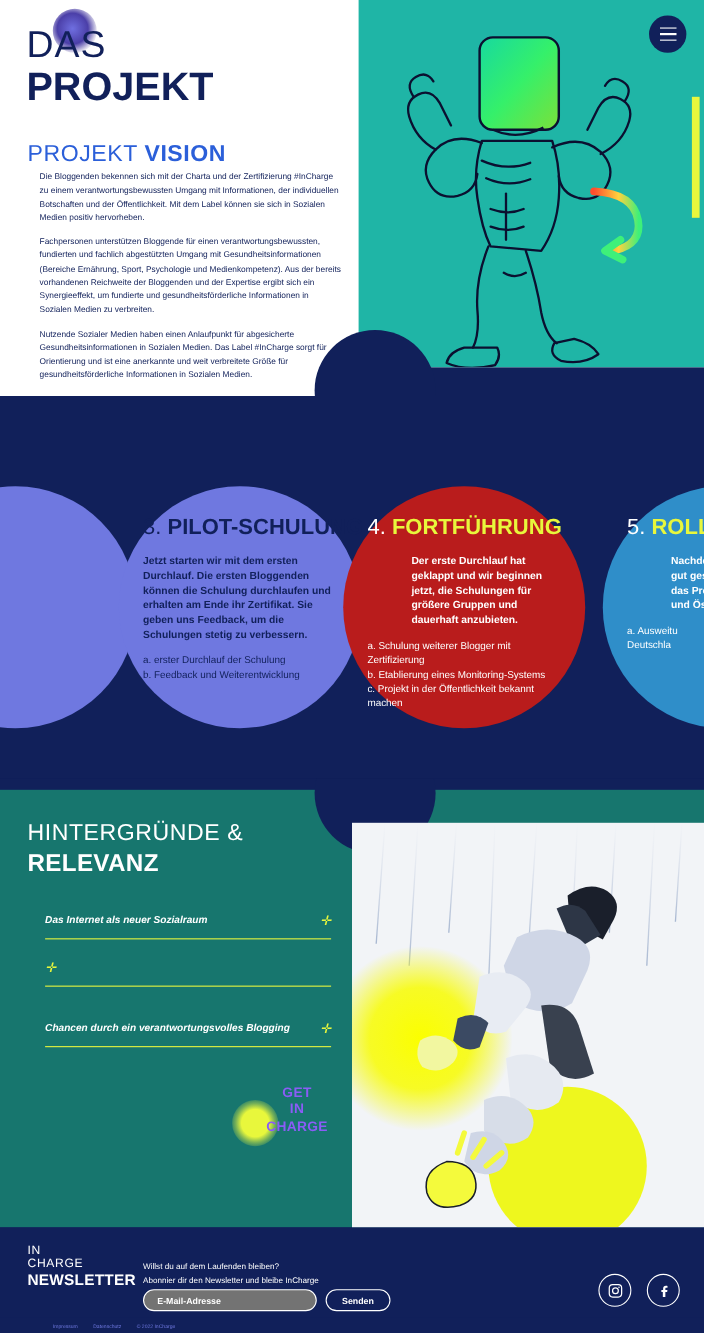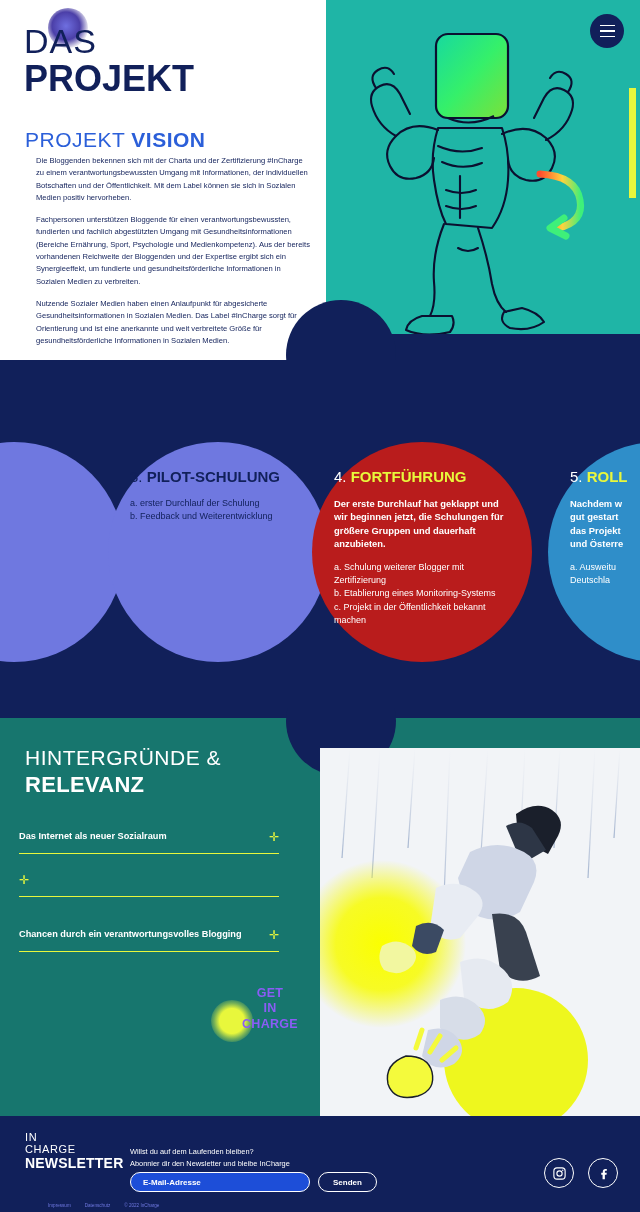--- a/index.html
+++ b/index.html
@@ -80,29 +80,29 @@
   }
   .circle {
     position: absolute; border-radius: 50%;
     padding: 26px 22px;
   }
   .c2 { left: -96px; top: 82px; width: 220px; height: 220px; background: #6f78e0; }
   .c3 { left: 108px; top: 82px; width: 220px; height: 220px; background: #6f78e0; }
   .c4 { left: 312px; top: 82px; width: 220px; height: 220px; background: #b91c1c; }
   .c5 { left: 548px; top: 82px; width: 220px; height: 220px; background: #2f8ec9; }
   .c-head {
-    font-size: 15px; font-weight: bold; color: #11205a; margin-bottom: 12px; white-space: nowrap;
+    font-size: 20px; font-weight: bold; color: #11205a; margin-bottom: 12px; white-space: nowrap;
   }
   .c-head .num { font-weight: 400; }
   .c4 .c-head, .c5 .c-head { color: #e8f73c; }
   .c4 .c-head .num, .c5 .c-head .num { color: #ffffff; }
   .c-lead {
     font-size: 9.4px; font-weight: bold; line-height: 1.42; color: #11205a; margin-bottom: 11px;
   }
-  .c4 .c-lead, .c5 .c-lead { color: #ffffff; }
+  .c4 .c-lead, .c5 .c-lead { color: #ffffff; margin-left: 40px; }
   .c-list { font-size: 9px; line-height: 1.45; color: #11205a; }
   .c4 .c-list, .c5 .c-list { color: #ffffff; }
 
   
   .sec-bg {
     position: relative; height: 408px; background: #11205a; overflow: hidden;
   }
   .bg-teal {
     position: absolute; left: 0; top: 10px; width: 640px; height: 398px; background: #17766e;
   }
@@ -111,21 +111,21 @@
     background: #11205a; border-radius: 50%;
   }
   .bg-title1 {
     position: absolute; left: 25px; top: 38px; font-size: 21px; letter-spacing: 0.5px;
     color: #ffffff; font-weight: 400;
   }
   .bg-title2 {
     position: absolute; left: 25px; top: 64px; font-size: 22px; letter-spacing: 0.3px;
     color: #ffffff; font-weight: bold;
   }
-  .acc { position: absolute; left: 19px; width: 260px; }
+  .acc { position: absolute; left: 41px; width: 260px; font-style: italic; }
   .acc-row {
     border-bottom: 1px solid #e8f73c; padding: 0 0 10px 0; margin-bottom: 12px;
     display: flex; justify-content: space-between; align-items: flex-start; cursor: pointer;
   }
   .acc-row span.lbl {
     font-size: 9.2px; font-weight: bold; color: #ffffff; line-height: 1.45; max-width: 225px;
   }
   .acc-ico { color: #e8f73c; font-size: 12px; line-height: 1; margin-top: 1px; }
   .getincharge {
     position: absolute; left: 215px; top: 278px; width: 110px; color: #8b5cf6;
@@ -150,22 +150,22 @@
     position: absolute; left: 25px; top: 16px; color: #ffffff; line-height: 1.08;
   }
   .nl-logo .l1 { font-size: 11px; letter-spacing: 0.6px; }
   .nl-logo .l2 { font-size: 11px; letter-spacing: 0.6px; }
   .nl-logo .l3 { font-size: 14px; font-weight: bold; letter-spacing: 0.2px; }
   .nl-copy {
     position: absolute; left: 130px; top: 30px; color: #ffffff; font-size: 7.4px; line-height: 1.6;
   }
   .nl-form { position: absolute; left: 130px; top: 56px; display: flex; gap: 8px; align-items: center; }
   .nl-input {
-    width: 180px; height: 20px; border-radius: 10px; border: 1.5px solid #ffffff;
-    background: #1d4ed8; color: #ffffff; font-size: 8px; font-weight: bold; padding: 0 12px;
+    width: 158px; height: 20px; border-radius: 10px; border: 1.5px solid #ffffff;
+    background: #737373; color: #ffffff; font-size: 8px; font-weight: bold; padding: 0 12px;
     font-family: "Liberation Sans", sans-serif;
   }
   .nl-input::placeholder { color: #ffffff; opacity: 1; font-weight: bold; }
   .nl-send {
     height: 20px; padding: 0 14px; border-radius: 10px; border: 1.5px solid #ffffff;
     background: #11205a; color: #ffffff; font-size: 8px; font-weight: bold; cursor: pointer;
     font-family: "Liberation Sans", sans-serif;
   }
   .socials { position: absolute; right: 22px; top: 42px; display: flex; gap: 14px; }
   .soc {
@@ -273,20 +273,21 @@
 n
 
 ungen</div>
     </div>
 
     <div class="circle c3">
       <div class="c-head">
         <span class="num">3.</span>
         <span>PILOT-SCHULUNG</span>
       </div>
+      <div class="c-lead">Jetzt starten wir mit dem ersten Durchlauf. Die ersten Bloggenden können die Schulung durchlaufen und erhalten am Ende ihr Zertifikat. Sie geben uns Feedback, um die Schulungen stetig zu verbessern.</div>
       <div class="c-list" style="white-space:pre-line">a. erster Durchlauf der Schulung
 b. Feedback und Weiterentwicklung</div>
     </div>
 
     <div class="circle c4">
       <div class="c-head">
         <span class="num">4.</span>
         <span>FORTFÜHRUNG</span>
       </div>
       <div class="c-lead">Der erste Durchlauf hat geklappt und wir beginnen jetzt, die Schulungen für größere Gruppen und dauerhaft anzubieten.</div>

